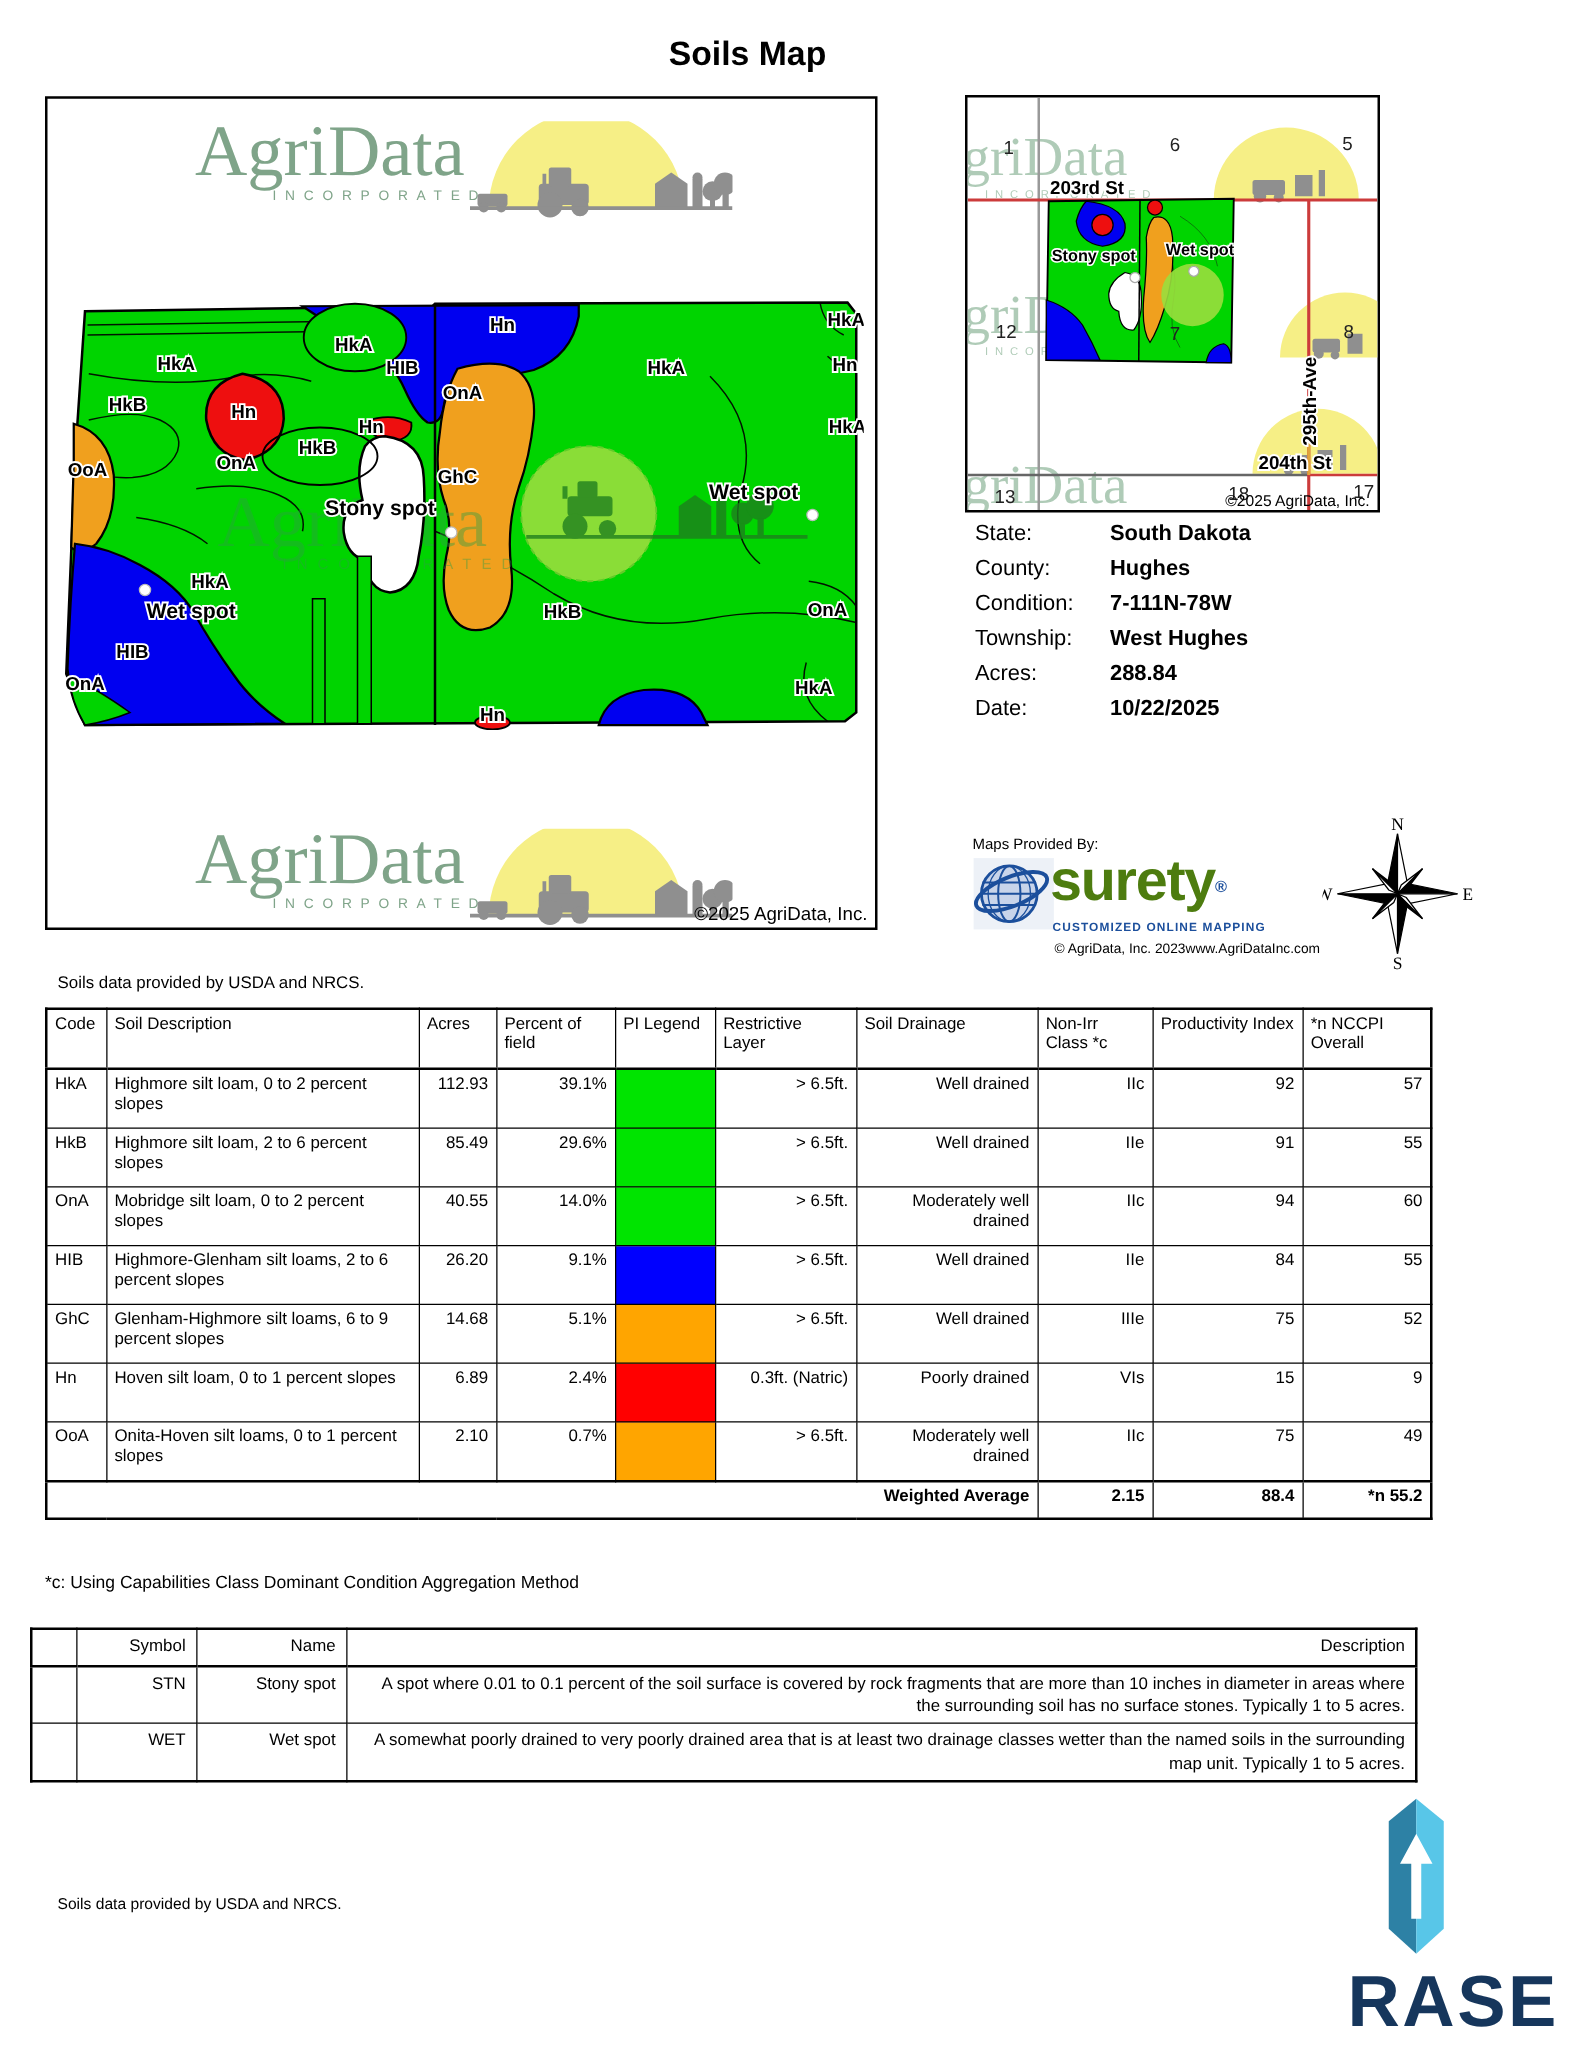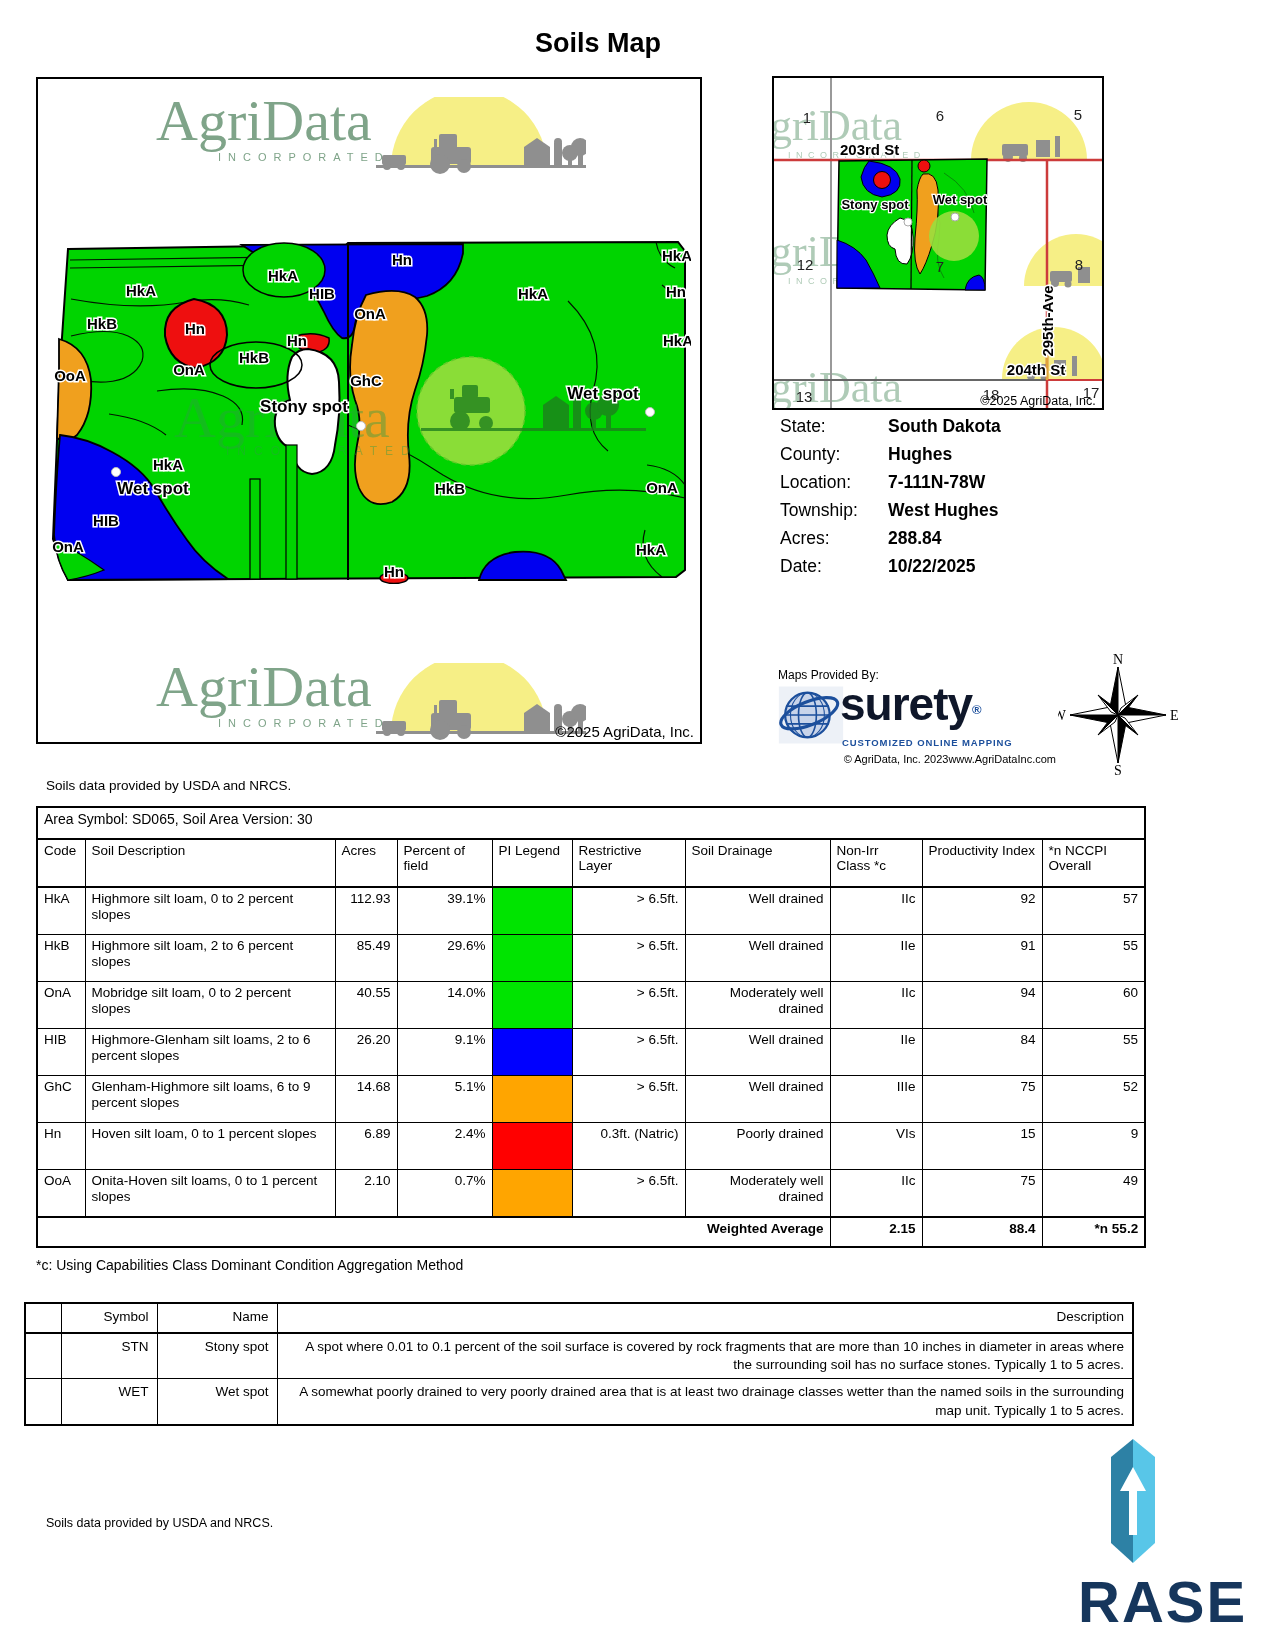--- a/index.html
+++ b/index.html
@@ -37,21 +37,21 @@
   
   .info{left:780px;top:412px;font-size:17.5px;}
   .info-row{display:flex;line-height:28px;}
   .info-label{width:108px;}
   .info-value{font-weight:bold;}
 
   
   .provider{left:778px;top:668px;width:290px;}
   .mpb{font-size:12px;}
   .surety-row{display:flex;align-items:flex-start;margin-top:2px;}
-  .surety-name{font-size:46px;font-weight:bold;color:#0f172a;line-height:0.9;margin-left:-4px;letter-spacing:-1px;}
+  .surety-name{font-size:46px;font-weight:bold;color:#4d7c0f;line-height:0.9;margin-left:-4px;letter-spacing:-1px;}
   .surety-reg{font-size:13px;vertical-align:super;font-weight:bold;color:#1c4f9c;}
   .surety-tag{font-size:9.5px;font-weight:bold;color:#1c4f9c;letter-spacing:0.9px;margin-left:64px;margin-top:-9px;}
   .prov-foot{display:flex;justify-content:flex-end;width:278px;font-size:11px;margin-top:5px;}
   .compass{left:1058px;top:652px;}
   .cp{font-family:"Liberation Serif", serif;font-size:14px;fill:#000;}
 
   
   .note1{left:46px;top:778px;font-size:13.5px;}
   table{border-collapse:collapse;table-layout:fixed;}
   .soil-table{position:absolute;left:36px;top:806px;width:1108px;font-size:13.5px;border:2px solid #000;}
@@ -306,21 +306,21 @@
 <div class="abs info">
   <div class="info-row">
       <span class="info-label">State:</span>
       <span class="info-value">South Dakota</span>
     </div>
   <div class="info-row">
       <span class="info-label">County:</span>
       <span class="info-value">Hughes</span>
     </div>
   <div class="info-row">
-      <span class="info-label">Location:</span>
+      <span class="info-label">Condition:</span>
       <span class="info-value">7-111N-78W</span>
     </div>
   <div class="info-row">
       <span class="info-label">Township:</span>
       <span class="info-value">West Hughes</span>
     </div>
   <div class="info-row">
       <span class="info-label">Acres:</span>
       <span class="info-value">288.84</span>
     </div>
@@ -389,23 +389,20 @@
       <col style="width:95px">
       <col style="width:80px">
     <col style="width:113px">
       <col style="width:145px">
       <col style="width:92px">
       <col style="width:120px">
       <col style="width:103px">
   </colgroup>
   <thead>
     <tr>
-      <td class="area-cell" colspan="10">Area Symbol: SD065, Soil Area Version: 30</td>
-    </tr>
-    <tr>
       <th>Code</th>
       <th>Soil Description</th>
       <th>Acres</th>
       <th>Percent of field</th>
       <th>PI Legend</th>
       <th>Restrictive Layer</th>
       <th>Soil Drainage</th>
       <th>Non-Irr Class *c</th>
       <th>Productivity Index</th>
       <th>*n NCCPI Overall</th>

